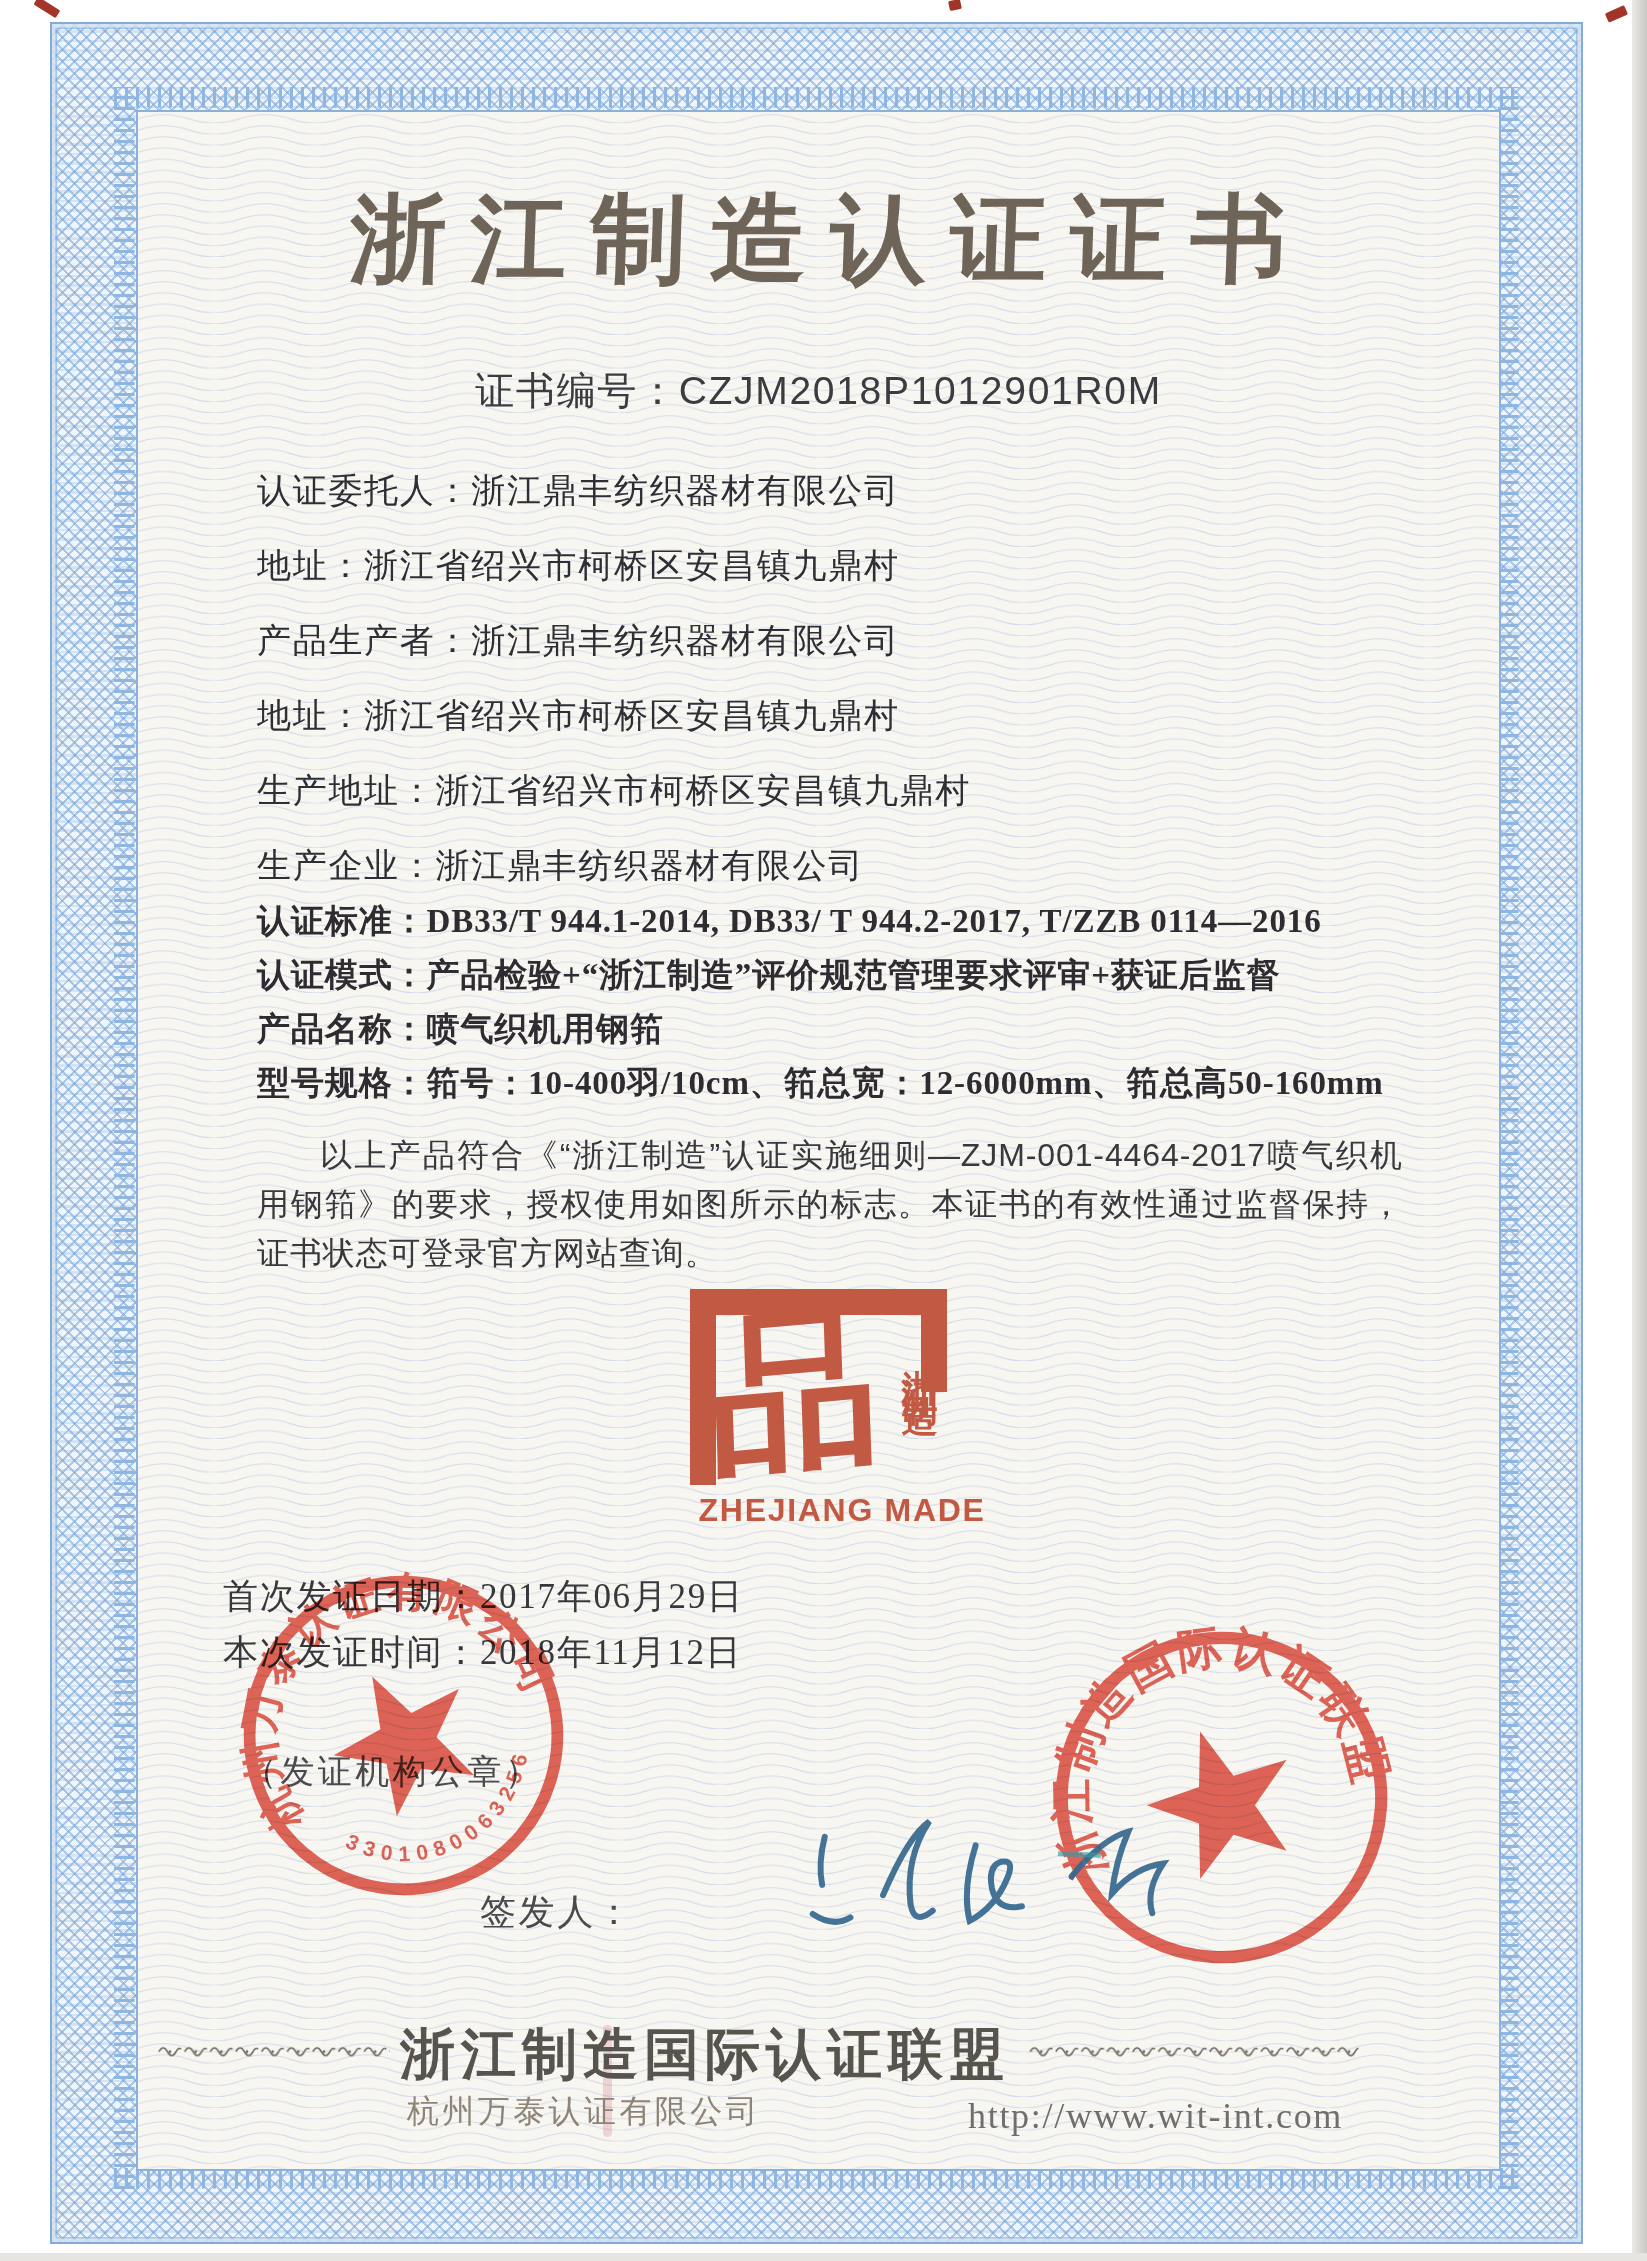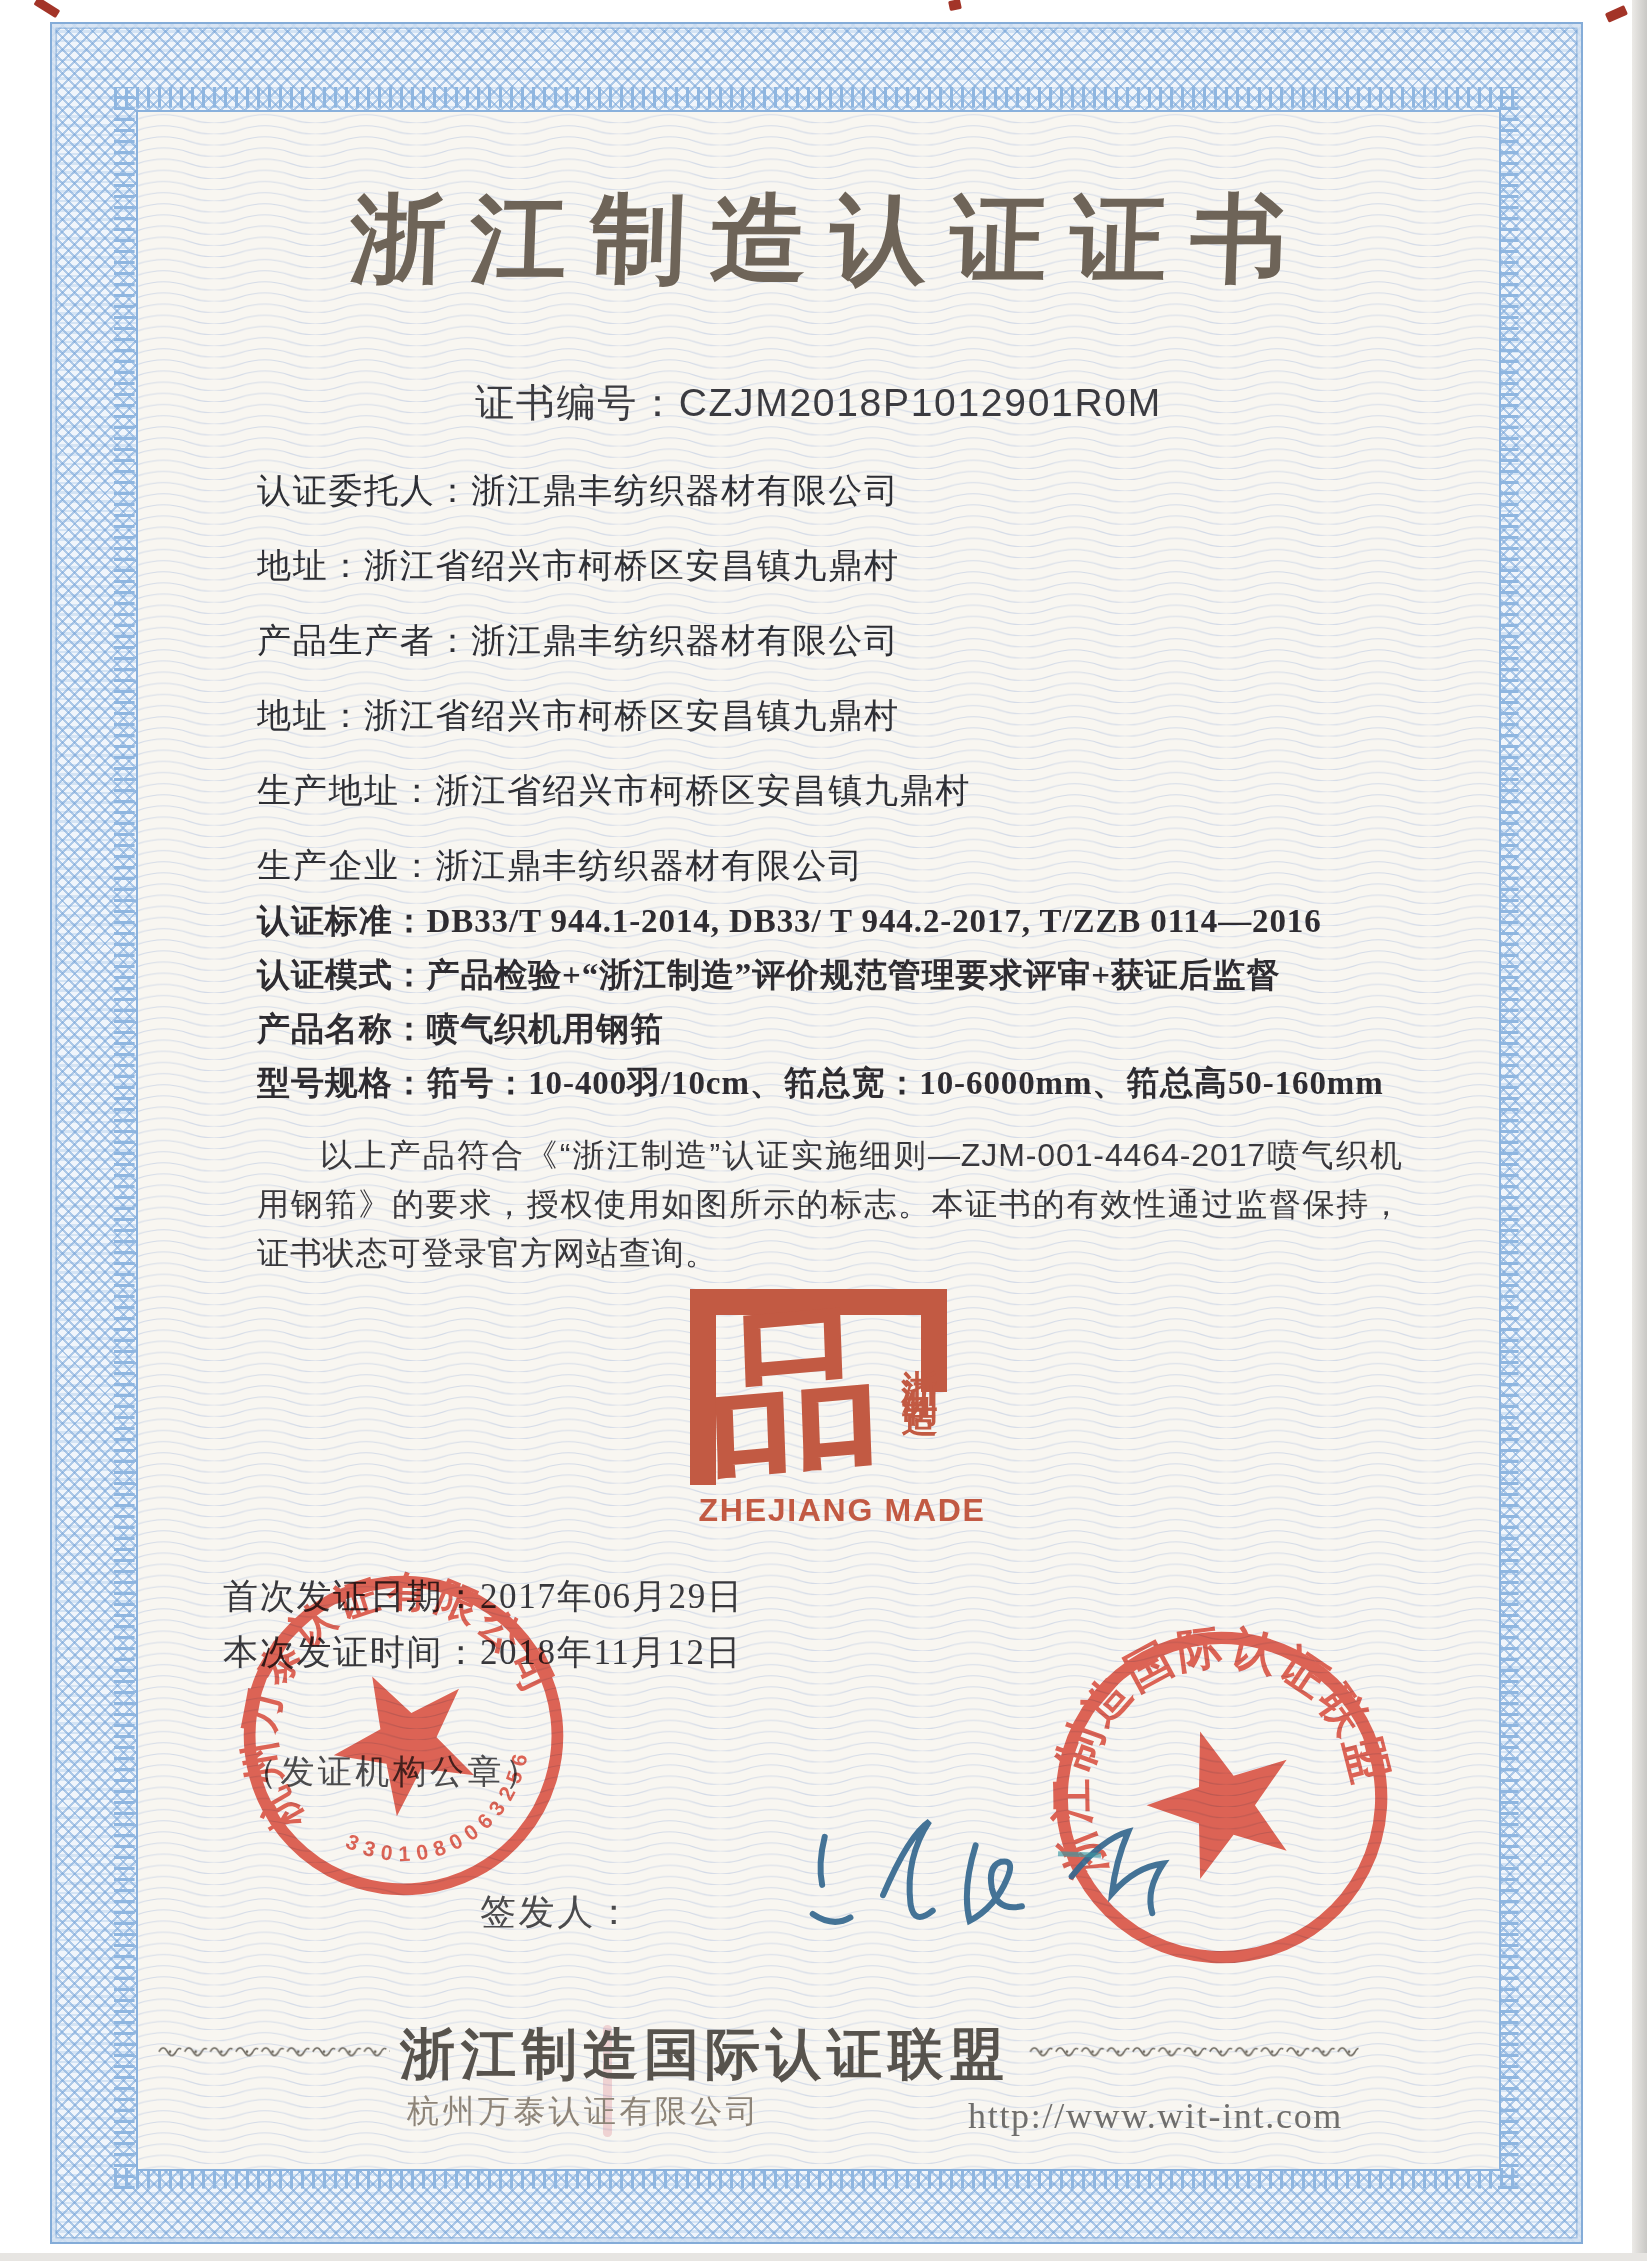--- a/index.html
+++ b/index.html
@@ -37,21 +37,21 @@
   .inner{position:absolute;left:84px;top:86px;width:1361px;height:2057px;
     background:#f8f6f1;border:2.6px solid #8ab1dc;}
   .waves{position:absolute;left:0;top:0;width:100%;height:100%;}
   .layer{position:absolute;left:0;top:0;width:100%;height:100%;}
   
   .title{position:absolute;left:0;top:79px;width:100%;text-align:center;
     font-family:"DejaVu Serif",serif;font-weight:bold;font-size:96px;line-height:1;
     color:#6e6458;letter-spacing:24px;padding-left:24px;box-sizing:border-box;
     transform:skewX(-2deg);}
   .certno{position:absolute;left:0;top:252px;width:100%;text-align:center;
-    font-family:"Liberation Sans",sans-serif;font-size:39px;color:#3b3b40;letter-spacing:1.7px;margin-top:12px;}
+    font-family:"Liberation Sans",sans-serif;font-size:39px;color:#3b3b40;letter-spacing:1.7px;}
   .fields{position:absolute;left:119px;top:341px;font-family:"Liberation Sans",sans-serif;
     font-weight:normal;font-size:34px;line-height:75px;color:#2e2f35;letter-spacing:1.7px;}
   .specs{position:absolute;left:119px;top:782px;font-family:"Liberation Serif",serif;
     font-weight:bold;font-size:33px;line-height:54px;color:#2e2c31;letter-spacing:0.9px;}
   .statement{position:absolute;left:119px;top:1019px;width:1146px;
     font-family:Liberation Sans, sans-serif;font-size:32px;line-height:49px;color:#39383c;
     text-indent:63px;text-align:justify;letter-spacing:0.9px;}
   .dates{position:absolute;left:85px;top:1457px;font-family:"Liberation Serif",serif;
     font-size:35px;line-height:56px;color:#38383c;letter-spacing:1.7px;}
   .sealnote{position:absolute;left:105px;top:1637px;font-family:"Liberation Serif",serif;
@@ -128,21 +128,21 @@
         <div><span>产品生产者：</span><span>浙江鼎丰纺织器材有限公司</span></div>
         <div><span>地址：</span><span>浙江省绍兴市柯桥区安昌镇九鼎村</span></div>
         <div><span>生产地址：</span><span>浙江省绍兴市柯桥区安昌镇九鼎村</span></div>
         <div><span>生产企业：</span><span>浙江鼎丰纺织器材有限公司</span></div>
       </div>
 
       <div class="specs">
         <div><span>认证标准：</span><span>DB33/T 944.1-2014, DB33/ T 944.2-2017, T/ZZB 0114—2016</span></div>
         <div><span>认证模式：</span><span>产品检验+“浙江制造”评价规范管理要求评审+获证后监督</span></div>
         <div><span>产品名称：</span><span>喷气织机用钢筘</span></div>
-        <div><span>型号规格：</span><span>筘号：10-400羽/10cm、筘总宽：10-6000mm、筘总高50-160mm</span></div>
+        <div><span>型号规格：</span><span>筘号：10-400羽/10cm、筘总宽：12-6000mm、筘总高50-160mm</span></div>
       </div>
 
       <div class="statement">以上产品符合《“浙江制造”认证实施细则—ZJM-001-4464-2017喷气织机用钢筘》的要求，授权使用如图所示的标志。本证书的有效性通过监督保持，证书状态可登录官方网站查询。</div>
 
       <div class="logo">
         <div class="lg-top"></div>
         <div class="lg-stub"></div>
         <div class="lg-left"></div>
         <div class="lg-glyph">品</div>
         <div class="lg-side">浙江制造</div>

